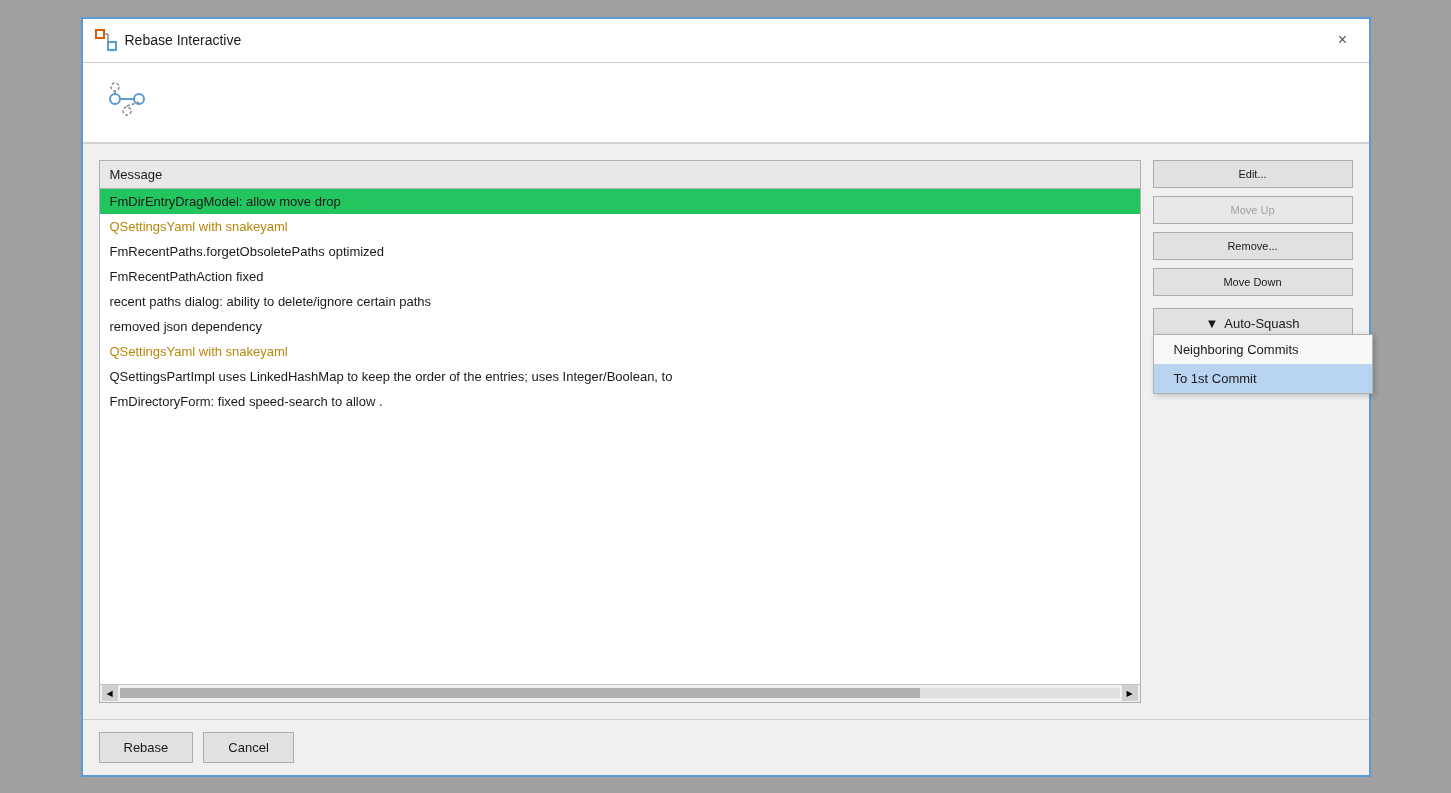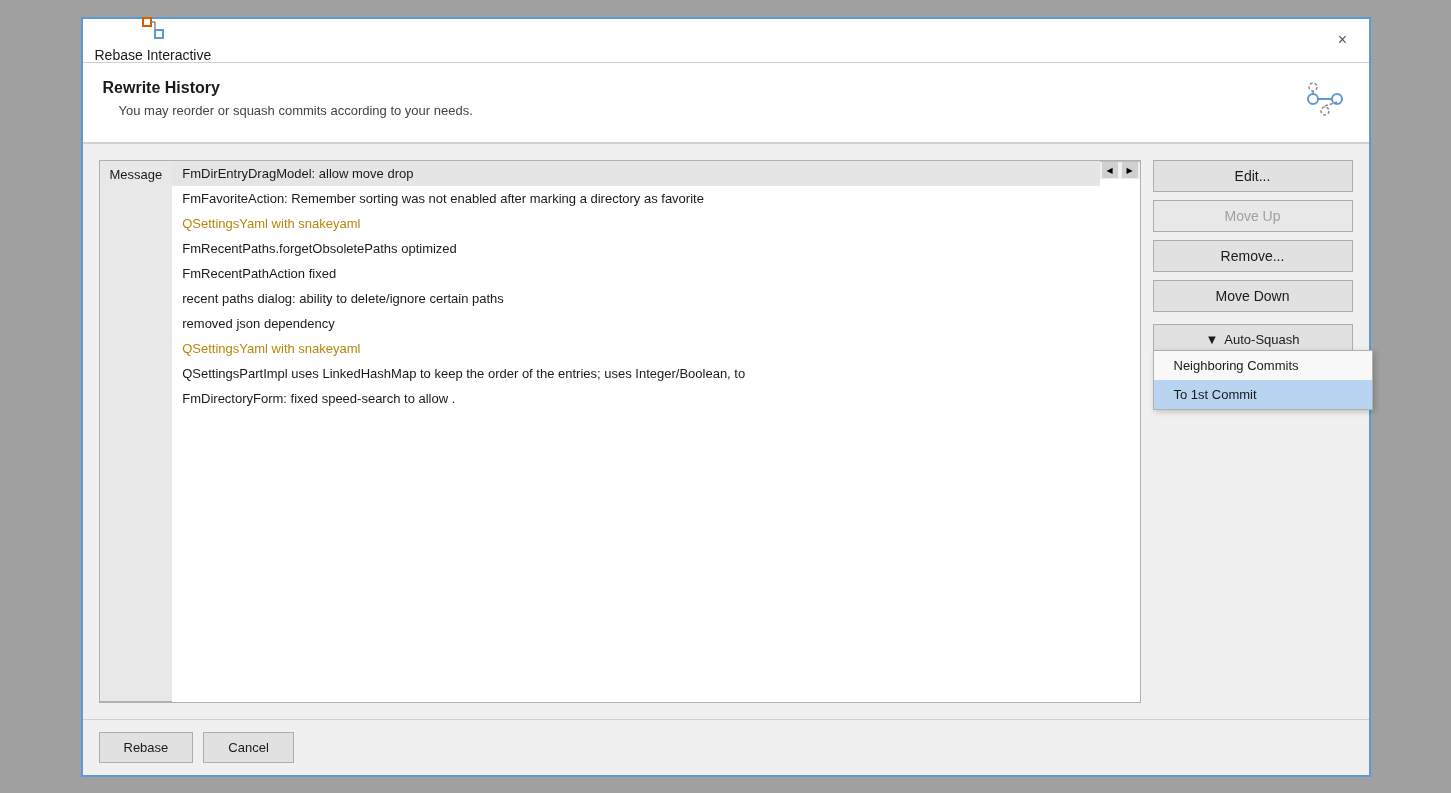--- a/index.html
+++ b/index.html
@@ -28,21 +28,20 @@
       display: flex;
       align-items: center;
       justify-content: space-between;
       padding: 8px 12px;
       height: 44px;
     }
     .title-bar-left {
       display: flex;
       align-items: center;
       gap: 8px;
-      flex-direction: column;
     }
     .title-icon {
       color: #d45d00;
       font-size: 18px;
       font-weight: bold;
     }
     .title-text {
       font-size: 14px;
       color: #1a1a1a;
     }
@@ -84,21 +83,21 @@
     .main-content {
       display: flex;
       flex: 1;
       padding: 16px;
       gap: 12px;
       position: relative;
     }
     .commit-list-container {
       flex: 1;
       display: flex;
-      flex-direction: row;
+      flex-direction: column;
       border: 1px solid #b0b0b0;
       background: #ffffff;
     }
     .list-header {
       background: #e8e8e8;
       padding: 6px 10px;
       border-bottom: 1px solid #b0b0b0;
       font-size: 13px;
       color: #1a1a1a;
     }
@@ -106,21 +105,21 @@
       flex: 1;
       overflow: auto;
     }
     .commit-item {
       padding: 5px 10px;
       font-size: 13px;
       cursor: pointer;
       white-space: nowrap;
       color: #1a1a1a;
     }
-    .commit-item.selected { background: #e5e5e5; }
+    .commit-item.selected { background: #22c55e; }
     .commit-item.yellow { color: #b8860b; }
     .scrollbar-area {
       height: 18px;
       background: #f0f0f0;
       border-top: 1px solid #c0c0c0;
       display: flex;
       align-items: center;
       padding: 0 2px;
     }
     .scroll-arrow {
@@ -154,21 +153,21 @@
       display: flex;
       flex-direction: column;
       gap: 8px;
       position: relative;
     }
     .action-btn {
       width: 100%;
       padding: 7px 12px;
       background: #e1e1e1;
       border: 1px solid #adadad;
-      font-size: 14px;
+      font-size: 11px;
       cursor: pointer;
       color: #1a1a1a;
       text-align: center;
     }
     .action-btn:disabled { color: #a0a0a0; cursor: default; background: #e8e8e8; }
     .auto-squash-btn {
       width: 100%;
       padding: 7px 0;
       background: #e1e1e1;
       border: 1px solid #adadad;
@@ -235,44 +234,39 @@
           <line x1="9" y1="5" x2="13" y2="5" stroke="#888" stroke-width="1.5"></line>
           <line x1="13" y1="5" x2="13" y2="13" stroke="#888" stroke-width="1.5"></line>
         </svg>
       </span>
       <span class="title-text">Rebase Interactive</span>
     </div>
     <button class="close-btn">×</button>
   </div>
 
   <div class="header-section">
-    <div class="header-text">
-      <h2>Rewrite History</h2>
-      <p>You may reorder or squash commits according to your needs.</p>
-    </div>
     <div class="header-icon">
       <svg width="48" height="40" viewBox="0 0 48 40">
         <circle cx="12" cy="20" r="5" fill="none" stroke="#5b9bd5" stroke-width="2"></circle>
         <circle cx="12" cy="8" r="4" fill="none" stroke="#888" stroke-width="1.5" stroke-dasharray="3,2"></circle>
         <circle cx="36" cy="20" r="5" fill="none" stroke="#5b9bd5" stroke-width="2"></circle>
         <circle cx="24" cy="32" r="4" fill="none" stroke="#888" stroke-width="1.5" stroke-dasharray="3,2"></circle>
         <line x1="17" y1="20" x2="31" y2="20" stroke="#5b9bd5" stroke-width="2"></line>
         <line x1="12" y1="15" x2="12" y2="11" stroke="#888" stroke-width="1.5" stroke-dasharray="3,2"></line>
         <line x1="24" y1="27" x2="36" y2="23" stroke="#888" stroke-width="1.5" stroke-dasharray="3,2"></line>
       </svg>
     </div>
   </div>
 
   <div class="main-content">
 
     <div class="commit-list-container">
       <div class="list-header">Message</div>
       <div class="commit-list">
         <div class="commit-item selected">FmDirEntryDragModel: allow move drop</div>
-        <div class="commit-item">FmFavoriteAction: Remember sorting was not enabled after marking a directory as favorite</div>
         <div class="commit-item yellow">QSettingsYaml with snakeyaml</div>
         <div class="commit-item">FmRecentPaths.forgetObsoletePaths optimized</div>
         <div class="commit-item">FmRecentPathAction fixed</div>
         <div class="commit-item">recent paths dialog: ability to delete/ignore certain paths</div>
         <div class="commit-item">removed json dependency</div>
         <div class="commit-item yellow">QSettingsYaml with snakeyaml</div>
         <div class="commit-item">QSettingsPartImpl uses LinkedHashMap to keep the order of the entries; uses Integer/Boolean, to</div>
         <div class="commit-item">FmDirectoryForm: fixed speed-search to allow .</div>
       </div>
       <div class="scrollbar-area">

